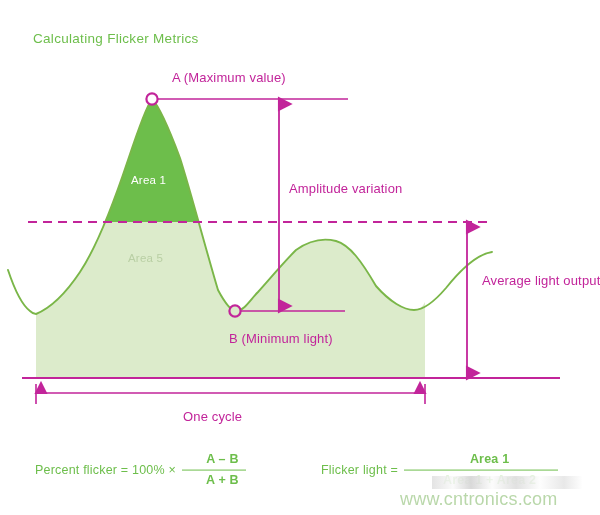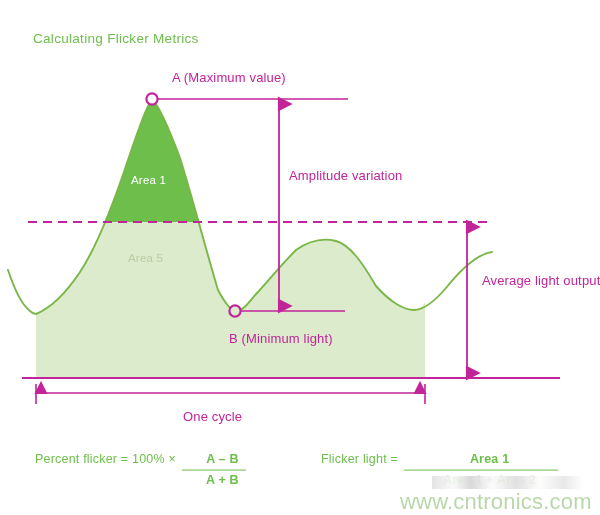--- a/index.html
+++ b/index.html
@@ -49,33 +49,34 @@
     top: 174px;
     color: #ffffff;
   }
   #area2-label {
     left: 128px;
     top: 252px;
     color: #b9cfa4;
   }
   #label-a     { left: 172px; top: 70px; }
   #label-b     { left: 229px; top: 331px; }
-  #label-amp   { left: 289px; top: 168px; }
+  #label-amp   { left: 289px; top: 181px; }
   #label-avg   { left: 482px; top: 273px; }
   #label-cycle { left: 183px; top: 409px; }
 
   .formula {
     position: absolute;
     color: #6DBE4B;
     font-size: 12.5px;
     white-space: nowrap;
     letter-spacing: 0.2px;
   }
   .formula-row {
     display: flex;
+    align-items: center;
     gap: 6px;
   }
   .frac {
     display: inline-flex;
     flex-direction: column;
     align-items: center;
     line-height: 1.25;
   }
   .frac .num,
   .frac .den {
@@ -118,21 +119,21 @@
         rgba(222,222,222,0.9) 56%,
         rgba(250,250,250,0.4) 72%,
         rgba(228,228,228,0.85) 88%,
         rgba(252,252,252,0.3) 100%);
     pointer-events: none;
   }
   #watermark-text {
     position: absolute;
     left: 400px;
     top: 489px;
-    font-size: 22px;
+    font-size: 18px;
     color: #9FC98A;
     opacity: 0.72;
     letter-spacing: 0.2px;
     white-space: nowrap;
     pointer-events: none;
   }
 </style>
 </head>
 <body>
 

